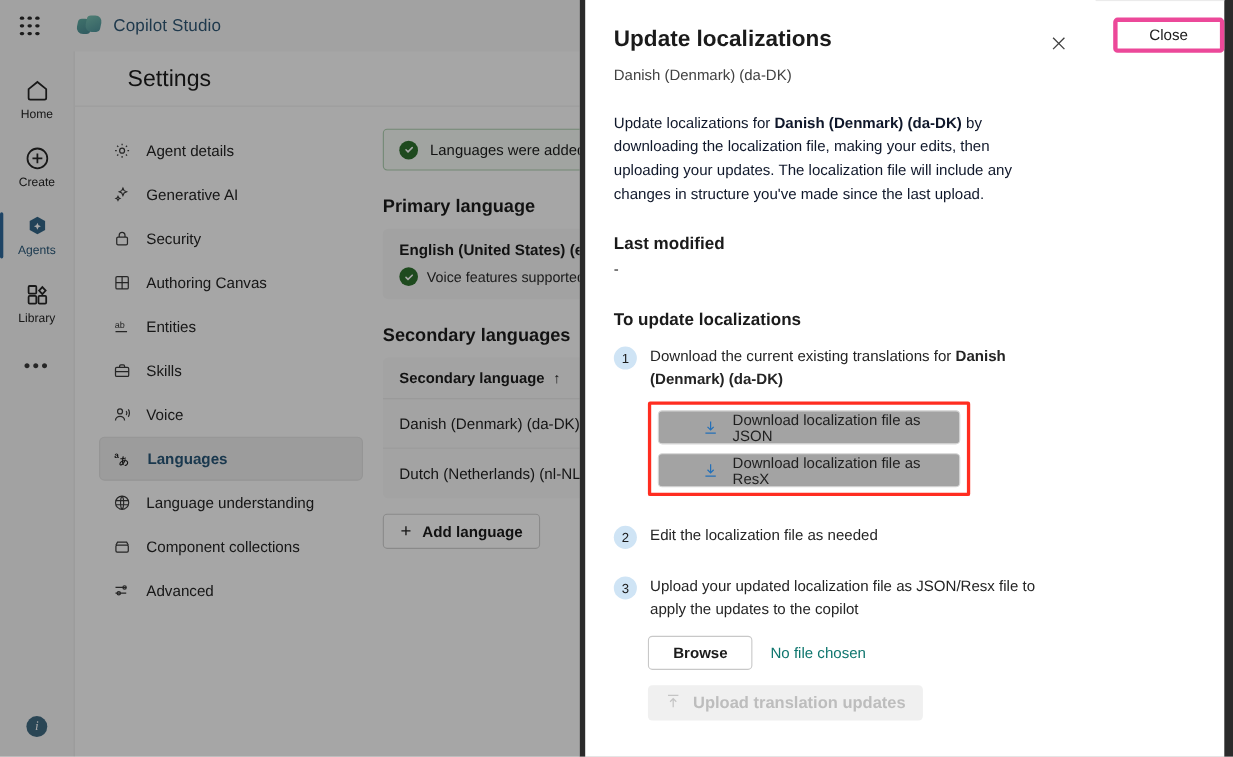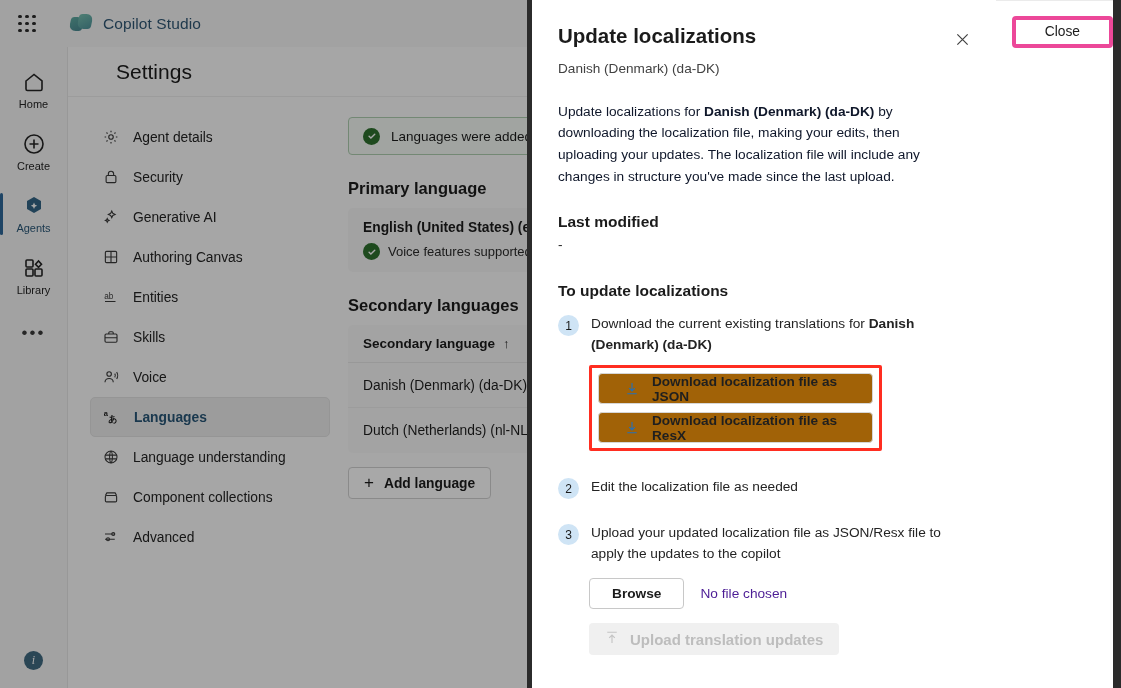--- a/index.html
+++ b/index.html
@@ -125,30 +125,30 @@
   .step-num { width: 21px; height: 21px; border-radius: 50%; background: #cfe4f5;
     color: #1b1b1b; font-size: 12px; display:flex; align-items:center; justify-content:center;
     flex: none; margin-top: 1px; }
   .step-txt { font-size: 13.7px; color: #242424; line-height: 1.5; max-width: 515px; }
   .step-txt b { font-weight: 700; }
 
   .dl-wrap { position: relative; margin: 10px 0 0 31px; width: 293px; }
   .redbox { position: absolute; left: 0; top: 0; right: 0; bottom: 0;
     border: 3px solid #ff2d20; border-radius: 2px; pointer-events: none; }
   .dl-inner { padding: 8px 9px; display: flex; flex-direction: column; gap: 8px; }
-  .btn-dl { height: 31px; border: 1px solid #d6d6d6; border-radius: 4px; background: #a16207;
-    display:flex; align-items:center; gap: 13px; padding-left: 26px;
-    font-size: 13.6px; font-weight: 700; color: #1f1f1f; }
+  .btn-dl { height: 31px; border: 1px solid #d6d6d6; border-radius: 4px; background: #a3a3a3;
+    display:flex; align-items:center; gap: 13px; padding-left: 40px;
+    font-size: 13.6px; font-weight: 400; color: #1f1f1f; }
   .ico-dl { color: #2470b8; display:flex; align-items:center; }
   .ico-dl svg { width: 14px; height: 15px; }
 
   .browse-row { display:flex; align-items:center; gap: 16px; margin: 14px 0 0 31px; }
   .btn-browse { height: 31px; padding: 0 22px; border: 1px solid #c8c8c8; border-radius: 4px;
     background: #fff; font-size: 13.7px; font-weight: 600; color: #1b1b1b; }
-  .nofile { font-size: 13.7px; color: #4c1d95; }
+  .nofile { font-size: 13.7px; color: #0f766e; }
   .btn-upload { margin: 14px 0 0 31px; height: 32px; padding: 0 16px; border: none;
     border-radius: 4px; background: #f0f0f0; color: #bdbdbd;
     display:inline-flex; align-items:center; gap: 11px;
     font-size: 15px; font-weight: 600; }
   .btn-upload svg { width: 14px; height: 15px; }
 
   .panel-foot { height: 62px; border-top: 1px solid #ebebeb; display:flex; align-items:center;
     padding-left: 16px; flex: none; }
   .btn-close { height: 32px; padding: 0 29px; border: 4px solid #ec4899; border-radius: 4px;
     background: #fff; font-size: 13.8px; color: #1b1b1b; }
@@ -236,36 +236,36 @@
               <svg viewBox="0 0 24 24" fill="none" stroke="#3a3a3a" stroke-width="1.5">
                   <circle cx="12" cy="12" r="3"></circle>
                   <path d="M12 3.5v2M12 18.5v2M3.5 12h2M18.5 12h2M6 6l1.4 1.4M16.6 16.6L18 18M18 6l-1.4 1.4M7.4 16.6L6 18"></path>
                 </svg>
             </span>
             <span>Agent details</span>
           </div>
 
           <div class="nav-item">
             <span class="nv-ico">
-              <svg viewBox="0 0 24 24" fill="none" stroke="#3a3a3a" stroke-width="1.5">
-                  <rect x="5.5" y="10" width="13" height="9.5" rx="1.6"></rect>
-                  <path d="M8.5 10V7.8a3.5 3.5 0 0 1 7 0V10"></path>
-                </svg>
-            </span>
-            <span>Security</span>
-          </div>
-
-          <div class="nav-item">
-            <span class="nv-ico">
               <svg viewBox="0 0 24 24" fill="none" stroke="#3a3a3a" stroke-width="1.4">
                   <path d="M13 4l1.4 3.1L17.5 8.5l-3.1 1.4L13 13l-1.4-3.1L8.5 8.5l3.1-1.4z"></path>
                   <path d="M7 14l.8 1.7 1.7.8-1.7.8L7 19l-.8-1.7-1.7-.8 1.7-.8z"></path>
                 </svg>
             </span>
             <span>Generative AI</span>
+          </div>
+
+          <div class="nav-item">
+            <span class="nv-ico">
+              <svg viewBox="0 0 24 24" fill="none" stroke="#3a3a3a" stroke-width="1.5">
+                  <rect x="5.5" y="10" width="13" height="9.5" rx="1.6"></rect>
+                  <path d="M8.5 10V7.8a3.5 3.5 0 0 1 7 0V10"></path>
+                </svg>
+            </span>
+            <span>Security</span>
           </div>
 
           <div class="nav-item">
             <span class="nv-ico">
               <svg viewBox="0 0 24 24" fill="none" stroke="#3a3a3a" stroke-width="1.5">
                   <rect x="4.5" y="4.5" width="15" height="15" rx="1.5"></rect>
                   <path d="M4.5 12h15M12 4.5v15"></path>
                 </svg>
             </span>
             <span>Authoring Canvas</span>

